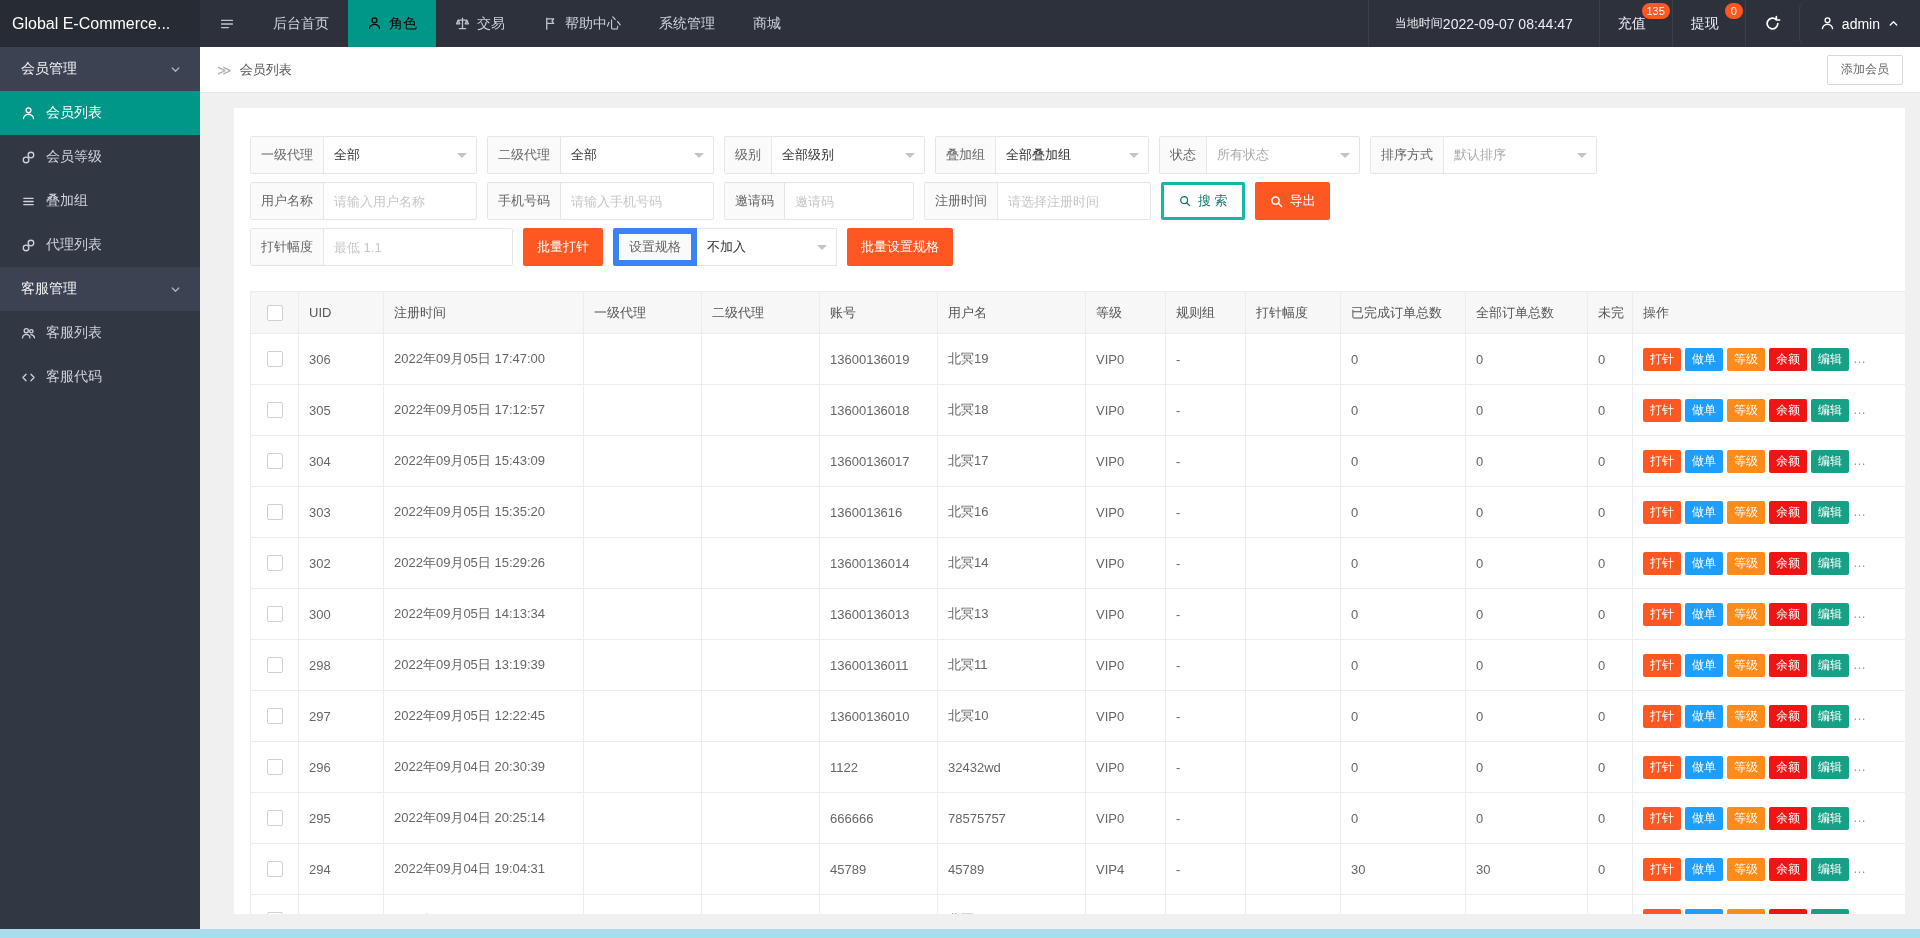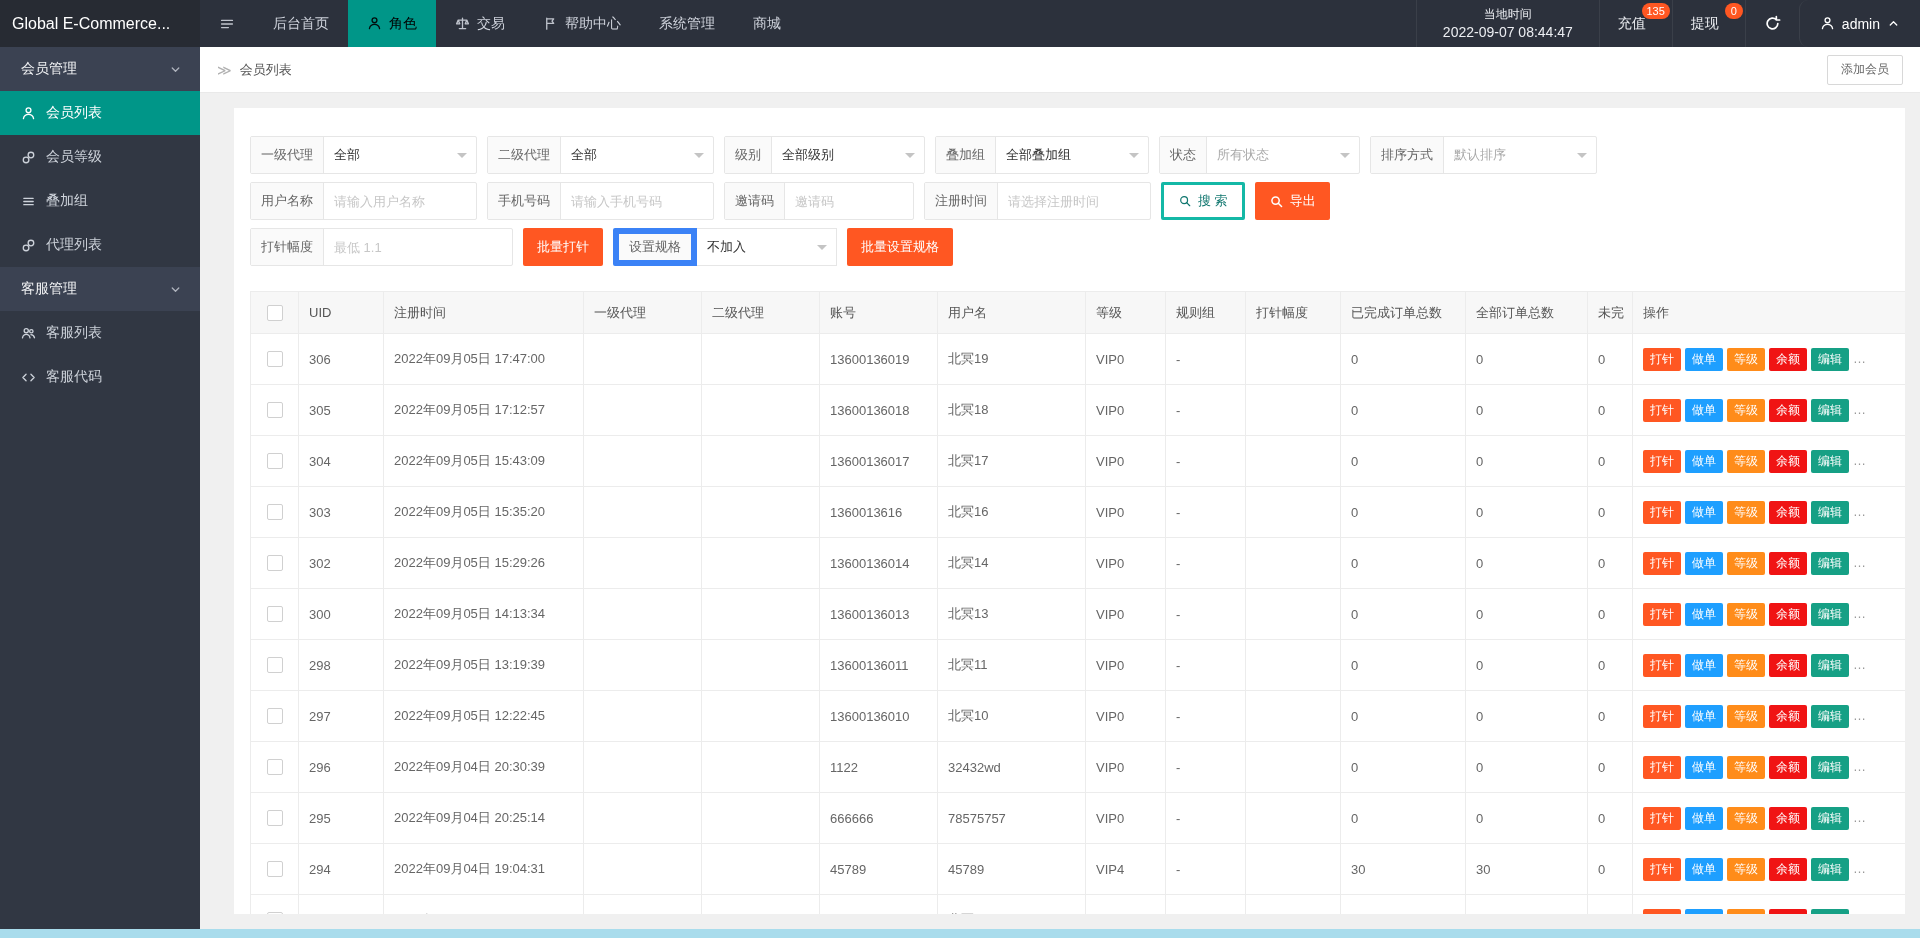--- a/index.html
+++ b/index.html
@@ -10,21 +10,21 @@
   .navbar { position:fixed; top:0; left:0; width:1920px; height:47px;
     background:#2c313c; display:flex; align-items:stretch; z-index:30; }
   .logo { width:200px; background:#272b33; color:#fff; font-size:16px;
     line-height:47px; padding-left:12px; white-space:nowrap; overflow:hidden; }
   .nav-item { display:flex; align-items:center; gap:7px; padding:8px 19px;
     color:#cfd3dc; font-size:14px; cursor:pointer; }
   .nav-item.active { background:var(--teal); color:#000000; }
   .nav-item svg { opacity:.9; }
   .nav-right { margin-left:auto; display:flex; align-items:stretch; }
   .nav-sec { display:flex; align-items:center; border-left:1px solid rgba(255,255,255,.07); }
-  .time-block { flex-direction:column; justify-content:center; text-align:center;
+  .time-block { flex-direction:row; justify-content:center; text-align:center;
     padding:0 26px; color:#eceef2; }
   .time-label { font-size:12px; line-height:17px; }
   .time-value { font-size:14px; line-height:18px; }
   .badge-item { position:relative; padding:0 26px 0 18px; color:#eceef2; font-size:14px; cursor:pointer; }
   .badge { position:absolute; top:3px; right:2px; min-width:18px; text-align:center;
     background:var(--orange); color:#fff; font-size:11px; line-height:16px;
     padding:0 5px; border-radius:9px; }
   .refresh-btn { padding:0 18px; color:#fff; cursor:pointer; }
   .admin-sec { gap:7px; padding:0 20px; color:#fff; font-size:14px; cursor:pointer;border-radius:9px; }
 

